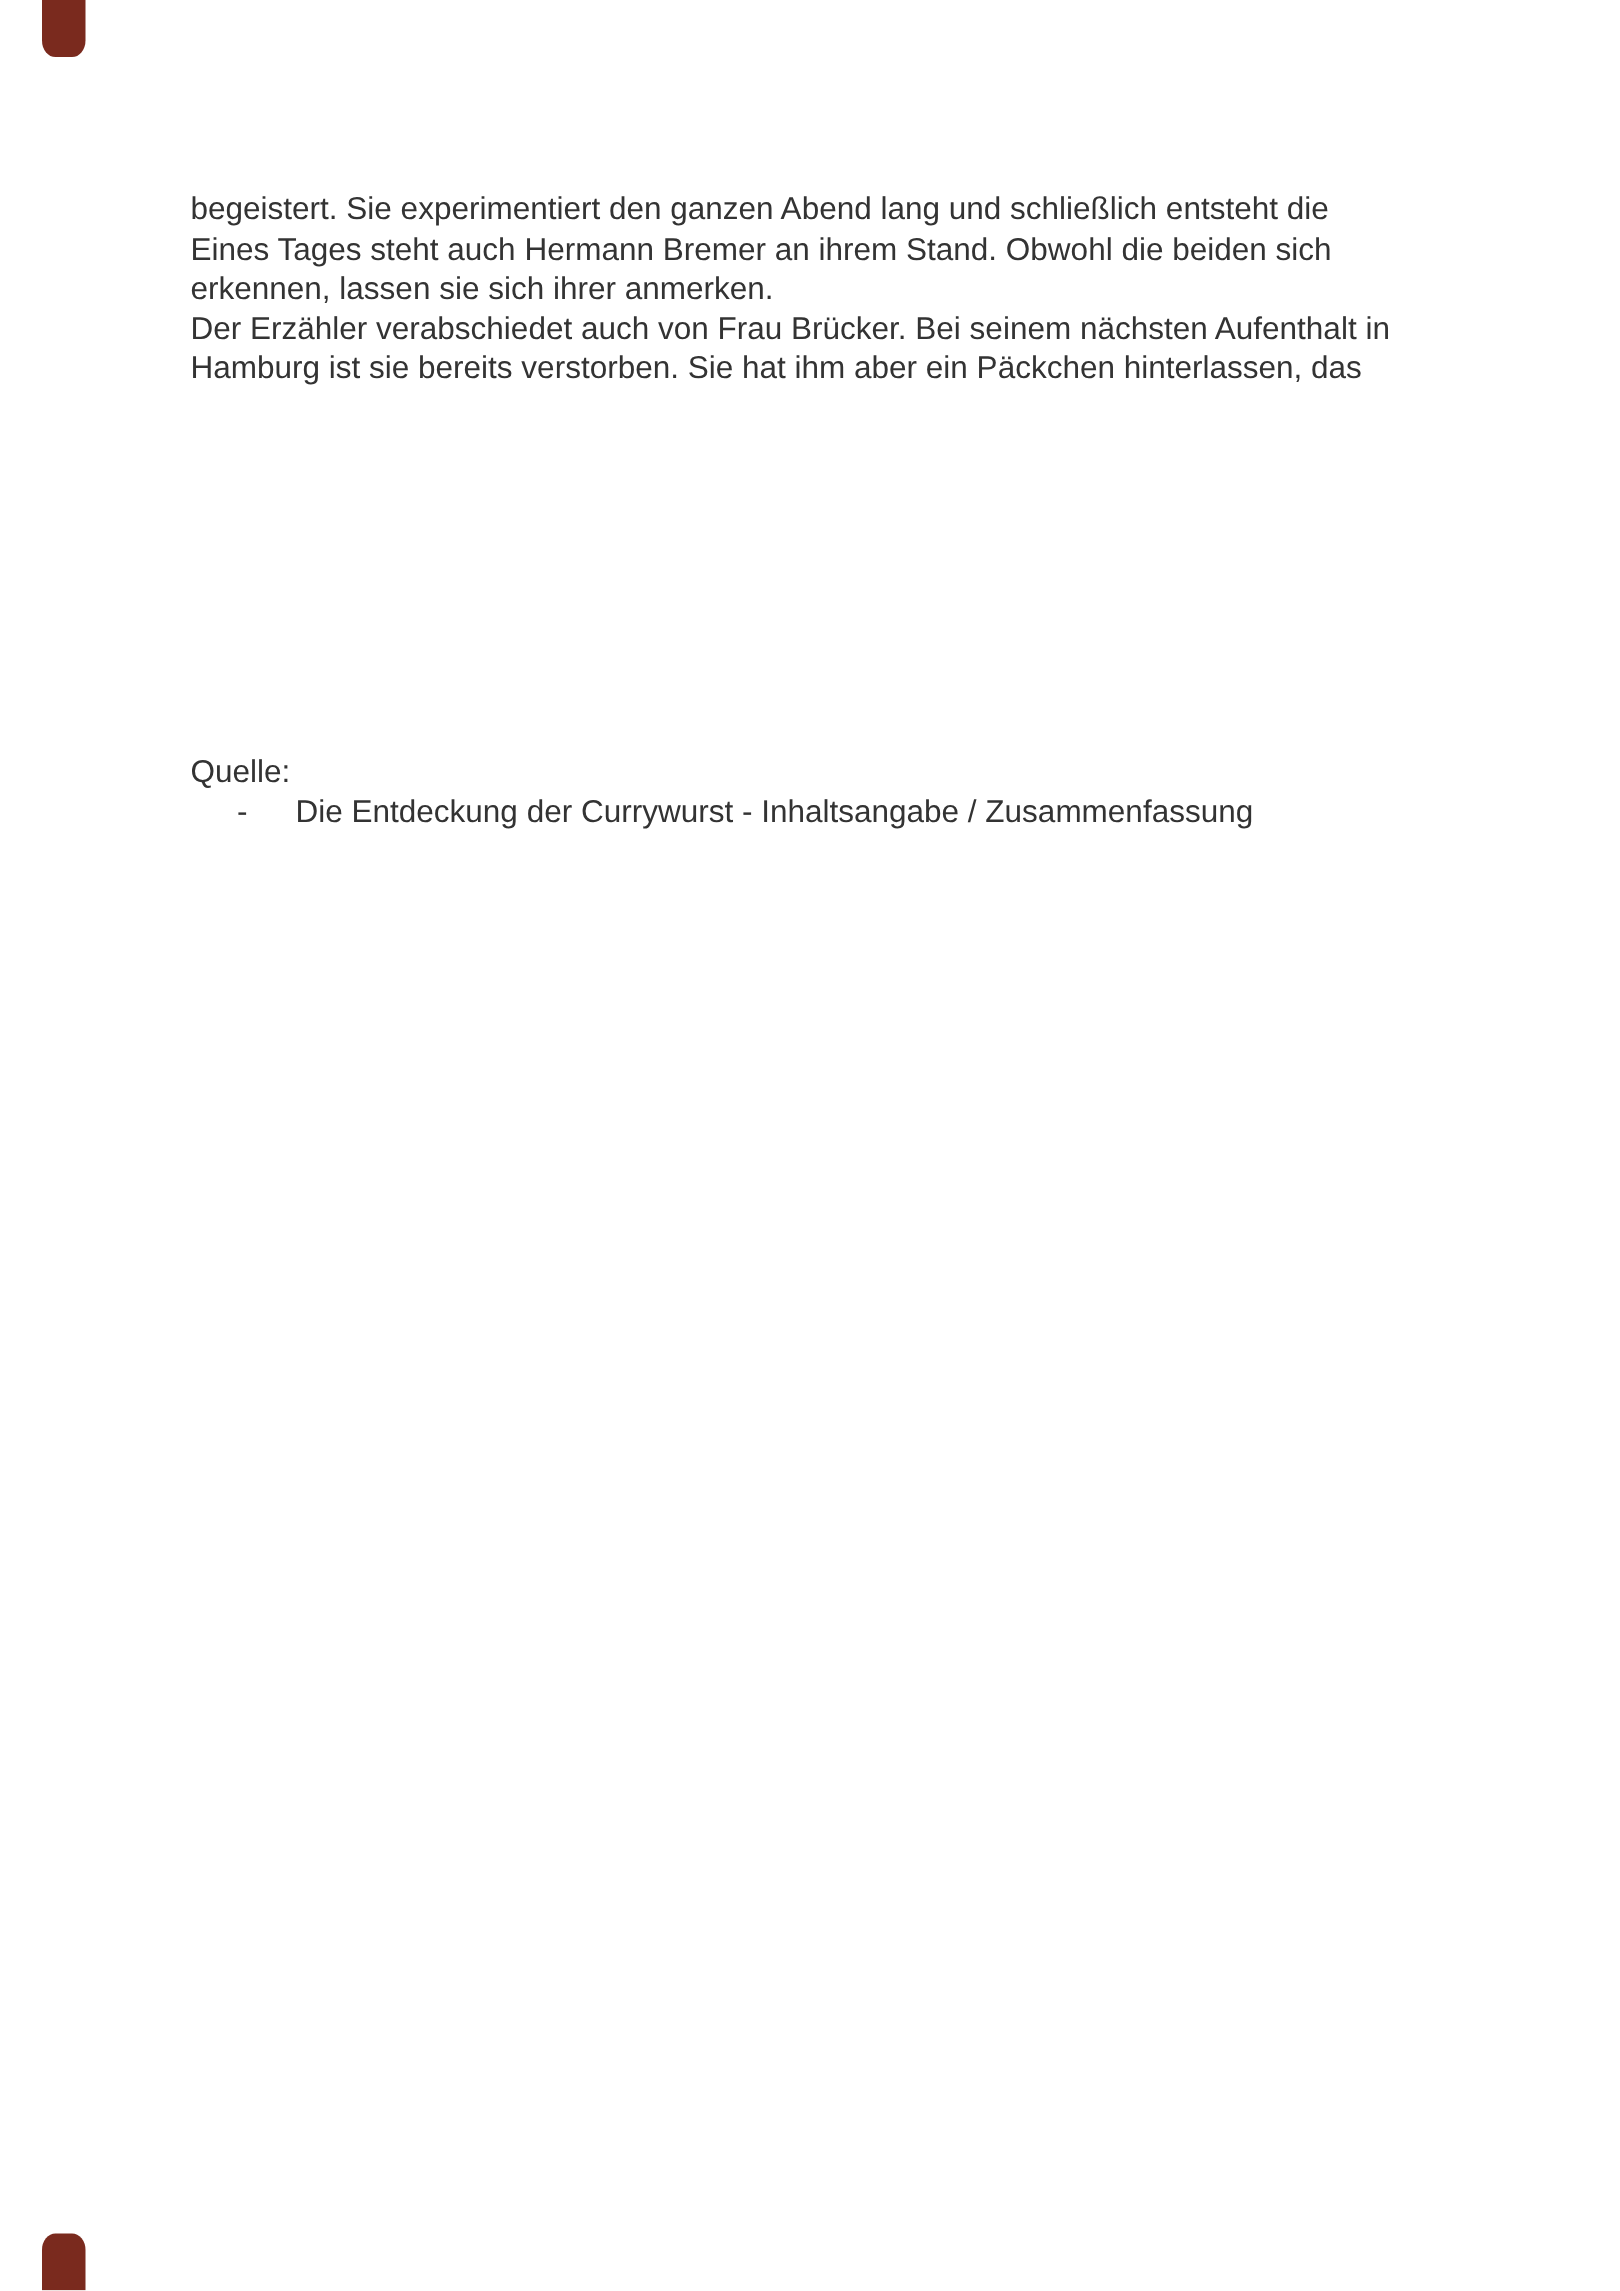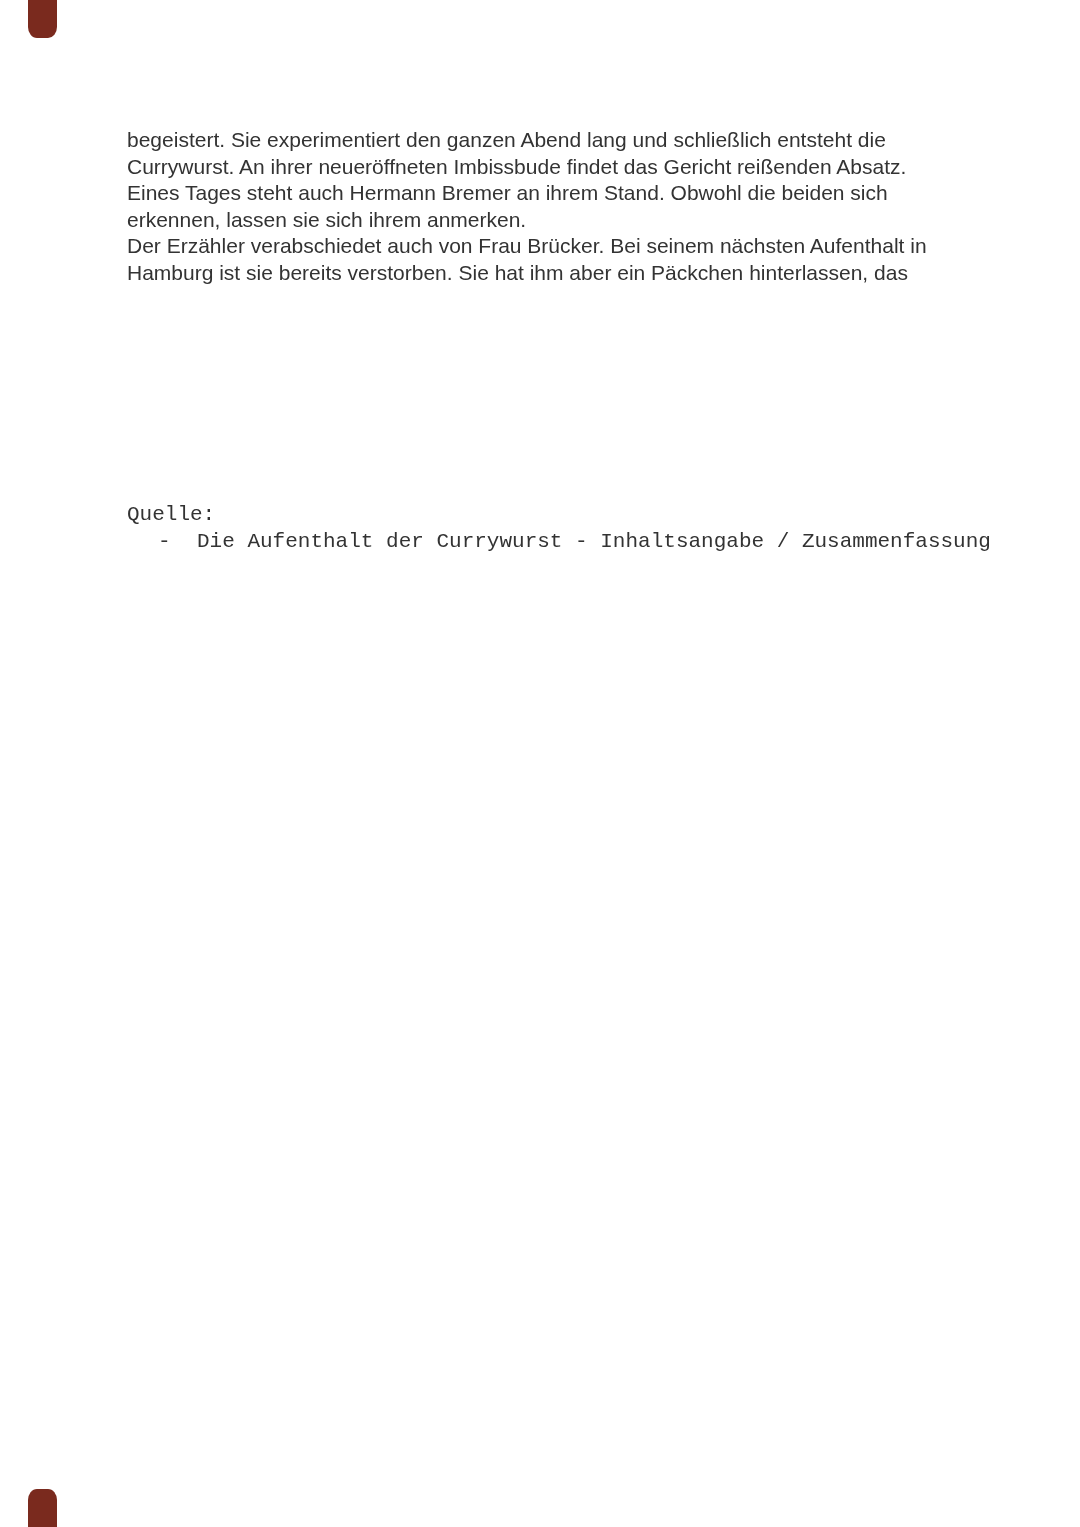--- a/index.html
+++ b/index.html
@@ -27,21 +27,20 @@
   .line {
     white-space: nowrap;
   }
   .source {
     position: absolute;
     left: 127px;
     top: 502px;
     width: 870px;
     font-size: 21px;
     line-height: 26.5px;
-    font-family: Liberation Mono, monospace;
   }
   .bullet-item {
     position: relative;
   }
   .bullet-marker {
     position: absolute;
     left: 31px;
     top: 0;
   }
   .bullet-text {
@@ -66,30 +65,29 @@
 </head>
 <body>
 
 <div class="page">
 
   <div class="edge-mark top"></div>
   <div class="edge-mark bottom"></div>
 
   <div class="textblock">
     <div class="line">begeistert. Sie experimentiert den ganzen Abend lang und schließlich entsteht die</div>
-    <div class="line">Currywurst. An ihrer neueröffneten Imbissbude findet das Gericht reißenden Absatz.</div>
     <div class="line">Eines Tages steht auch Hermann Bremer an ihrem Stand. Obwohl die beiden sich</div>
-    <div class="line">erkennen, lassen sie sich ihrem anmerken.</div>
+    <div class="line">erkennen, lassen sie sich ihrer anmerken.</div>
     <div class="line">Der Erzähler verabschiedet auch von Frau Brücker. Bei seinem nächsten Aufenthalt in</div>
     <div class="line">Hamburg ist sie bereits verstorben. Sie hat ihm aber ein Päckchen hinterlassen, das</div>
   </div>
 
   <div class="source">
     <div class="line">Quelle:</div>
     <div class="bullet-item">
       <span class="bullet-marker">-</span>
       <div class="bullet-text">
-        <div class="line">Die Aufenthalt der Currywurst - Inhaltsangabe / Zusammenfassung</div>
+        <div class="line">Die Entdeckung der Currywurst - Inhaltsangabe / Zusammenfassung</div>
       </div>
     </div>
   </div>
 
 </div>
 
 </body></html>

